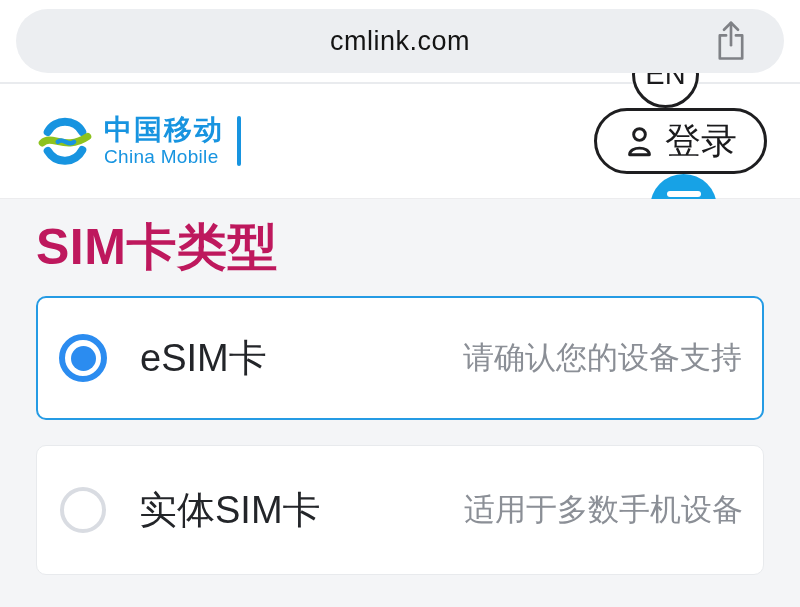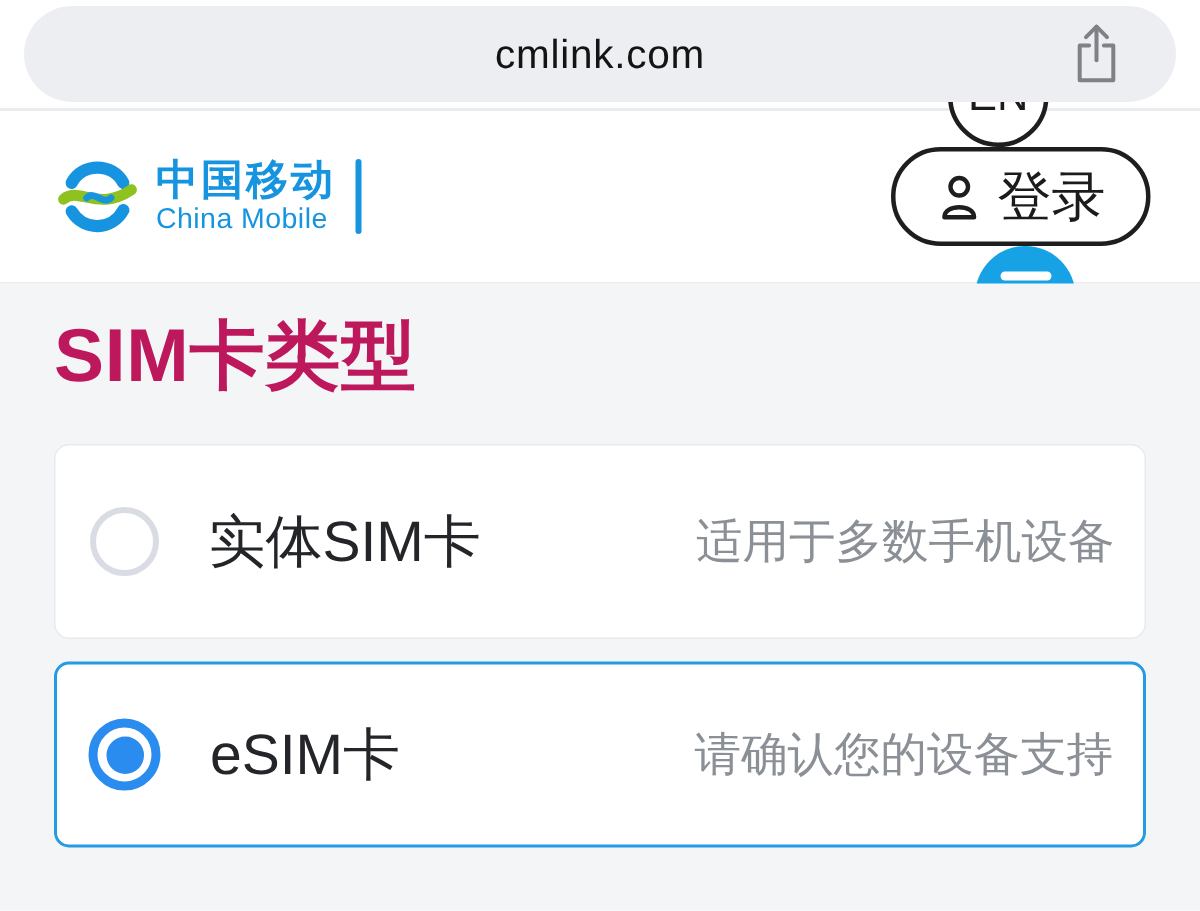--- a/index.html
+++ b/index.html
@@ -5,21 +5,21 @@
   * { margin:0; padding:0; box-sizing:border-box; }
   html,body { width:800px; height:607px; }
   body {
     font-family:"Liberation Sans","DejaVu Sans",sans-serif;
     background:#ffffff; overflow:hidden;
   }
   .page { width:800px; height:607px; display:flex; flex-direction:column; }
 
   
   .browser-bar {
-    height:74px; background:#ffffff; display:flex; align-items:center;
+    height:84px; background:#ffffff; display:flex; align-items:center;
     padding:0 16px; border-bottom:2px solid #e9ebee; flex:0 0 auto;
   }
   .address-pill {
     position:relative; flex:1; height:64px; background:#eceef1;
     border-radius:32px; display:flex; align-items:center; justify-content:center;
   }
   .url-text { font-size:27px; color:#141414; letter-spacing:.5px; }
   .share-icon {
     position:absolute; right:36px; top:50%; transform:translateY(-50%);
     width:34px; height:42px; display:flex;
@@ -136,28 +136,28 @@
         <span class="menu-bar"></span>
         <span class="menu-bar"></span>
         <span class="menu-bar"></span>
       </button>
     </div>
   </div>
 
   <div class="content">
     <h1 class="page-title">SIM卡类型</h1>
 
-    <div class="option-card">
-      <span class="radio"></span>
-      <span class="option-label">实体SIM卡</span>
-      <span class="option-note">适用于多数手机设备</span>
-    </div>
-
     <div class="option-card selected">
       <span class="radio checked">
         <span class="radio-dot"></span>
       </span>
       <span class="option-label">eSIM卡</span>
       <span class="option-note">请确认您的设备支持</span>
     </div>
+
+    <div class="option-card">
+      <span class="radio"></span>
+      <span class="option-label">实体SIM卡</span>
+      <span class="option-note">适用于多数手机设备</span>
+    </div>
   </div>
 
 </div>
 
 </body></html>

